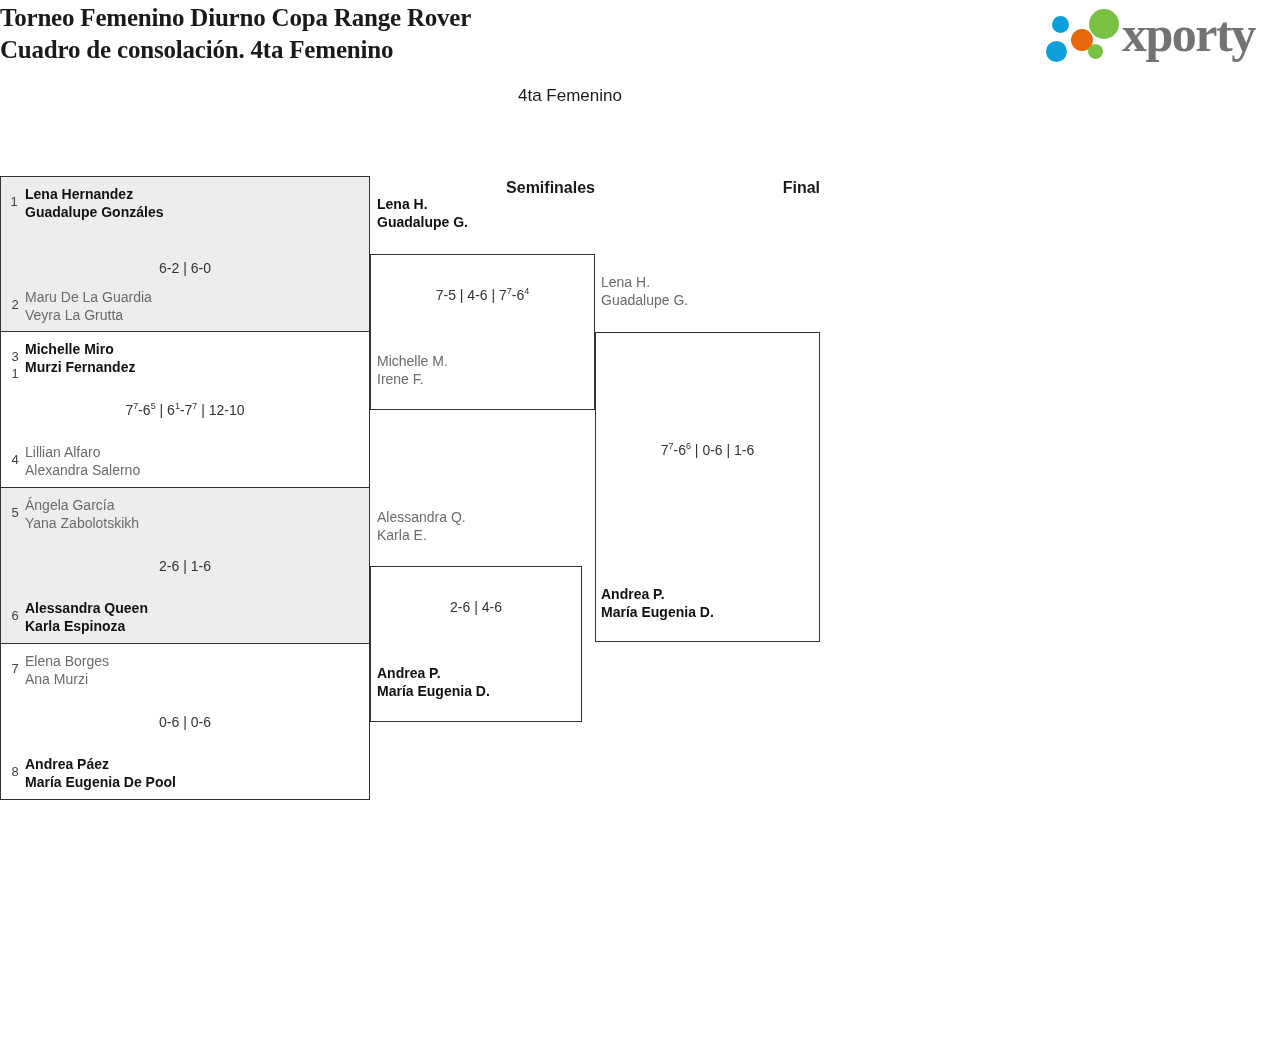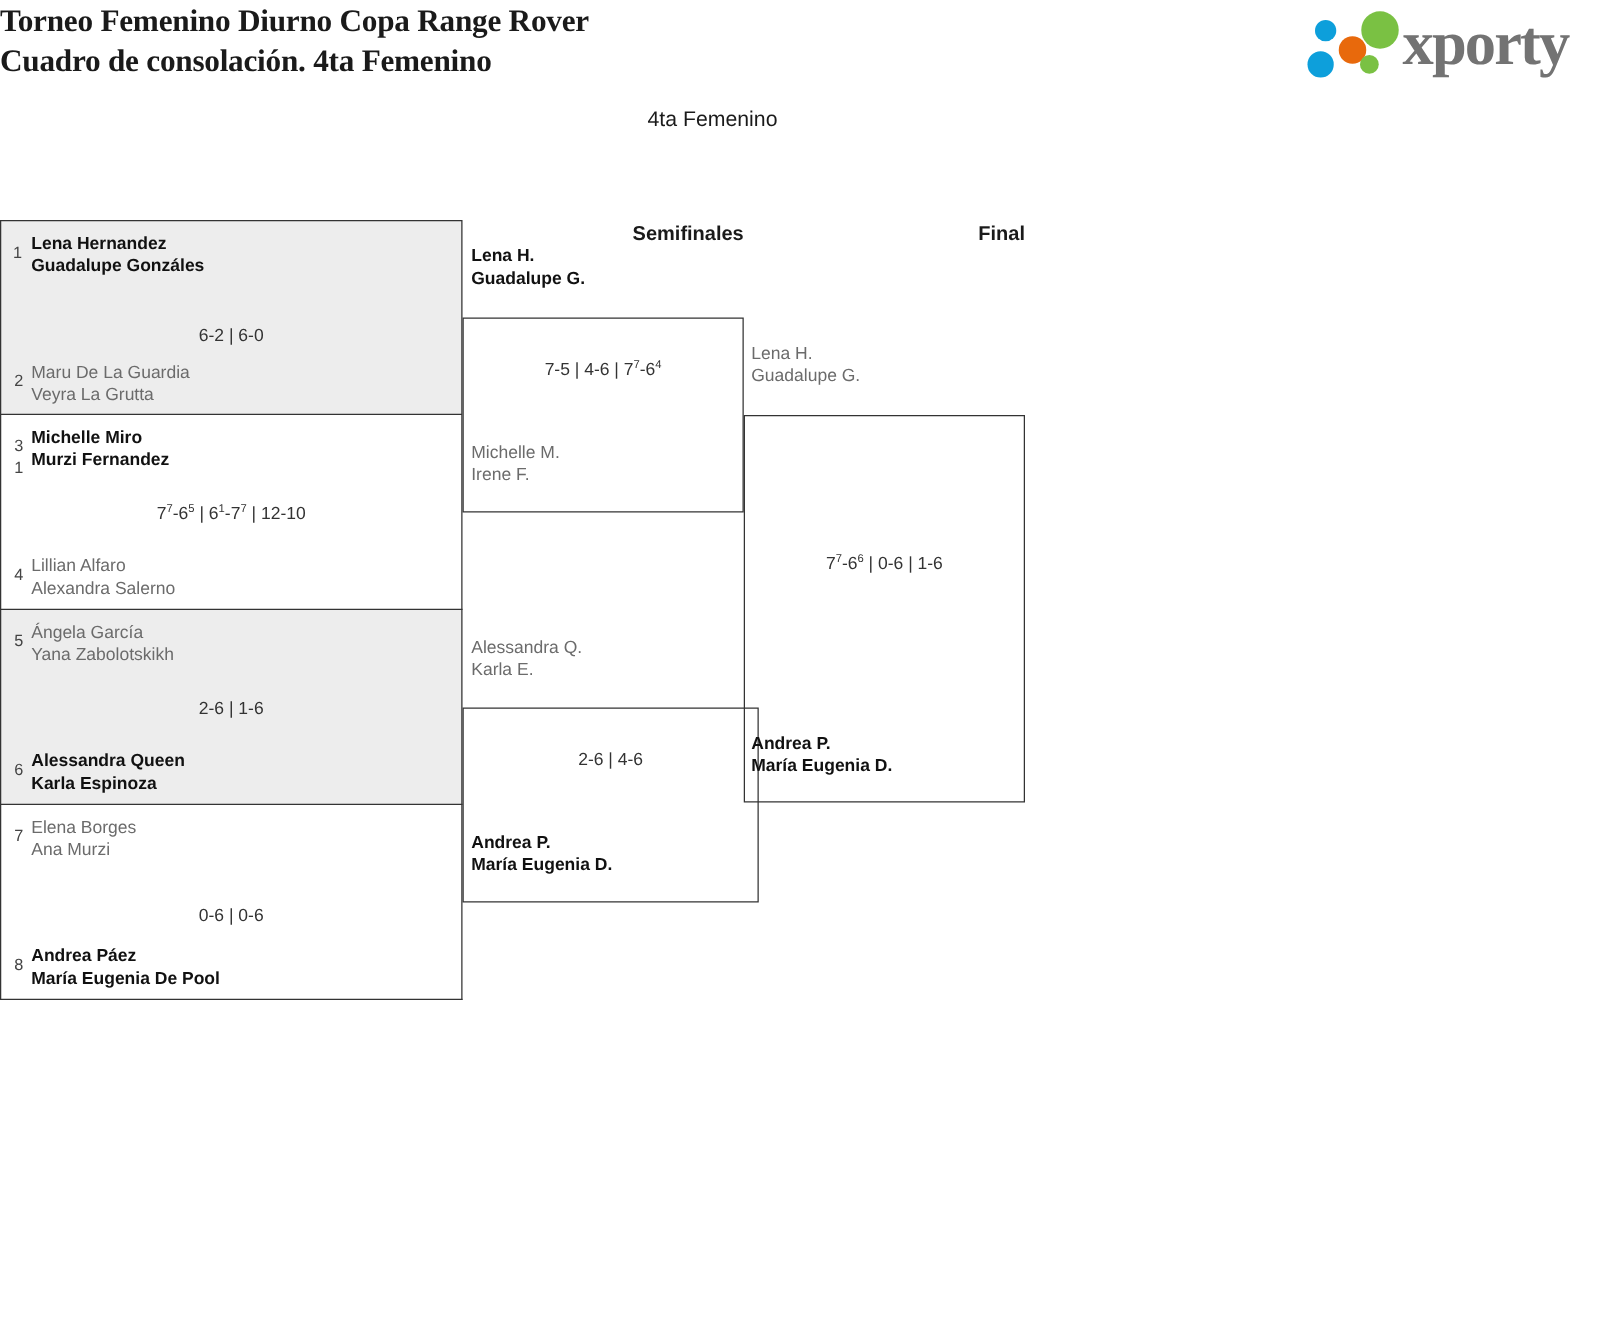--- a/index.html
+++ b/index.html
@@ -165,21 +165,21 @@
       <span class="nm">Karla Espinoza</span>
     </div>
   </div>
 
   <div class="match with-left" style="left:0px; top:644px; width:370px; height:156px;">
     <div class="seed" style="top:17px;">7</div>
     <div class="team" style="top:8px;">
       <span class="nm">Elena Borges</span>
       <span class="nm">Ana Murzi</span>
     </div>
-    <div class="score" style="top:80px;">0-6 | 0-6</div>
+    <div class="score" style="top:70px;">0-6 | 0-6</div>
     <div class="seed" style="top:120px;">8</div>
     <div class="team winner" style="top:111px;">
       <span class="nm">Andrea Páez</span>
       <span class="nm">María Eugenia De Pool</span>
     </div>
   </div>
 
   <div class="advance winner" style="left:377px; top:195px;">
     <span class="nm">Lena H.</span>
     <span class="nm">Guadalupe G.</span>
@@ -194,21 +194,21 @@
   </div>
   <div class="advance winner" style="left:377px; top:664px;">
     <span class="nm">Andrea P.</span>
     <span class="nm">María Eugenia D.</span>
   </div>
 
   <div class="match with-left with-top" style="left:370px; top:254px; width:225px; height:156px; background:transparent;">
     <div class="score" style="top:32px;">7-5 | 4-6 | 7<sup>7</sup>-6<sup>4</sup></div>
   </div>
 
-  <div class="match with-left with-top" style="left:370px; top:566px; width:237px; height:156px; background:transparent;">
+  <div class="match with-left with-top" style="left:370px; top:566px; width:212px; height:156px; background:transparent;">
     <div class="score" style="top:32px;">2-6 | 4-6</div>
   </div>
 
   <div class="advance" style="left:601px; top:273px;">
     <span class="nm">Lena H.</span>
     <span class="nm">Guadalupe G.</span>
   </div>
   <div class="advance winner" style="left:601px; top:585px;">
     <span class="nm">Andrea P.</span>
     <span class="nm">María Eugenia D.</span>

